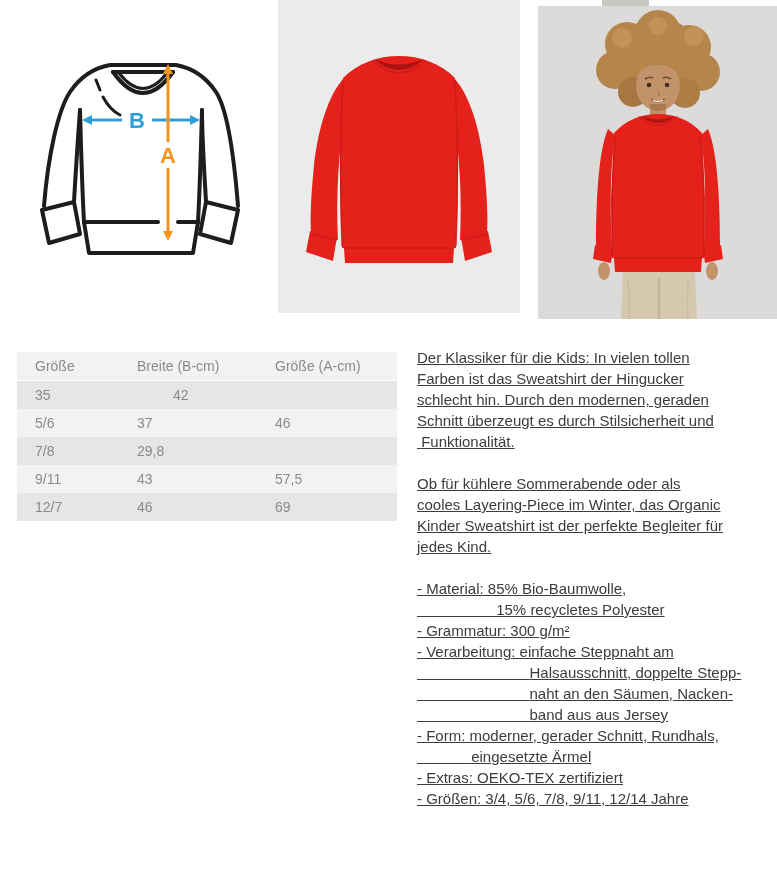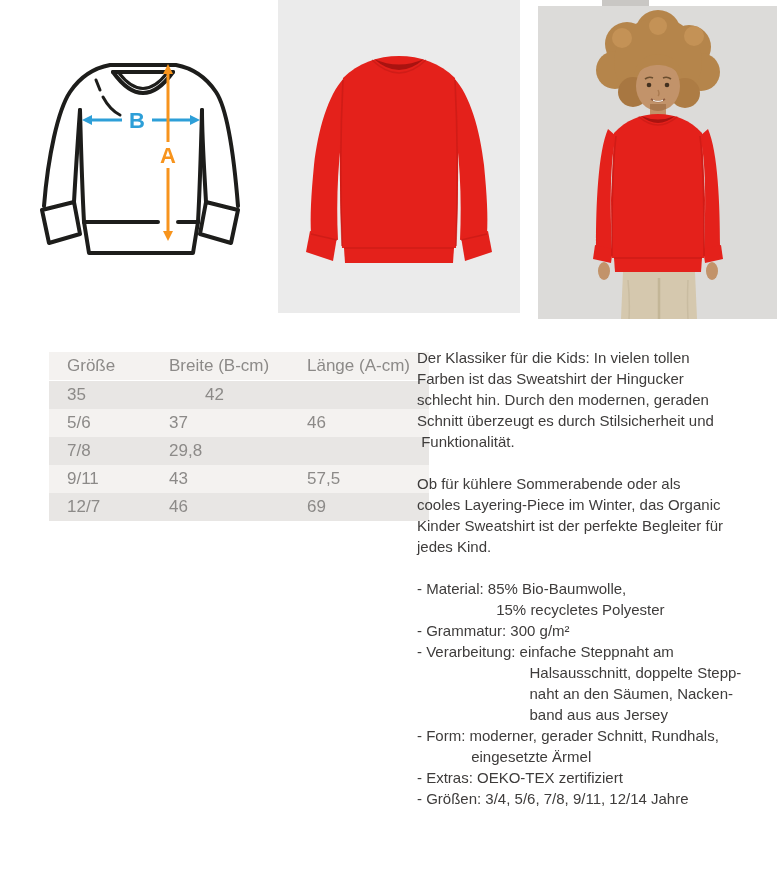--- a/index.html
+++ b/index.html
@@ -24,32 +24,32 @@
   .orange-fill { fill:var(--arrow-orange); }
   .dim-label { font:bold 22px "Liberation Sans", sans-serif; paint-order:stroke; stroke:#fff; stroke-width:7px; stroke-linejoin:round; }
   .red-fill { fill:var(--shirt-red); }
   .red-seam { fill:none; stroke:var(--shirt-red-dark); stroke-width:1.6; opacity:.65; }
   .red-dark-fill { fill:var(--shirt-red-deep); }
   .skin-fill { fill:var(--skin); }
   .hair-fill { fill:var(--hair); }
   .pants-fill { fill:var(--pants); }
 
   
-  .size-table { position:absolute; left:17px; top:352px; width:380px; font-size:17px; color:var(--table-text);margin-left:32px; }
+  .size-table { position:absolute; left:17px; top:352px; width:380px; font-size:14px; color:var(--table-text); }
   .t-row { display:flex; height:28px; line-height:28px; }
   .t-row.head { background:var(--row-light); margin-bottom:1px; }
   .c1 { width:102px; padding-left:18px; }
   .c2 { width:138px; padding-left:18px; }
   .c3 { width:140px; padding-left:18px; }
   .t-body .t-row:nth-child(odd) { background:var(--row-dark); }
   .t-body .t-row:nth-child(even) { background:var(--row-light); }
 
   
   .description { position:absolute; left:417px; top:347px; width:356px;
-    font-size:15px; line-height:21px; color:var(--text-dark); white-space:pre-wrap; }
+    font-size:15px; line-height:21px; color:var(--text-dark); white-space:pre-wrap;text-decoration:underline; }
 </style>
 </head>
 <body>
 
 <div class="page">
 
   <div class="gallery">
 
     <figure class="diagram">
       <svg viewBox="0 0 200 210">
@@ -160,21 +160,21 @@
           <path d="M90,280 q2,20 1,39 M150,280 q-1,20 0,39" stroke="#c9bca1" stroke-width="1.5" fill="none"></path>
         </g>
       </svg>
     </figure>
   </div>
 
   <div class="size-table">
     <div class="t-row head">
       <div class="c1">Größe</div>
       <div class="c2">Breite (B-cm)</div>
-      <div class="c3">Länge (A-cm)</div>
+      <div class="c3">Größe (A-cm)</div>
     </div>
     <div class="t-body">
     <div class="t-row">
       <div class="c2">35</div>
       <div class="c3">42</div>
     </div>
 
     <div class="t-row">
       <div class="c1">5/6</div>
       <div class="c2">37</div>

